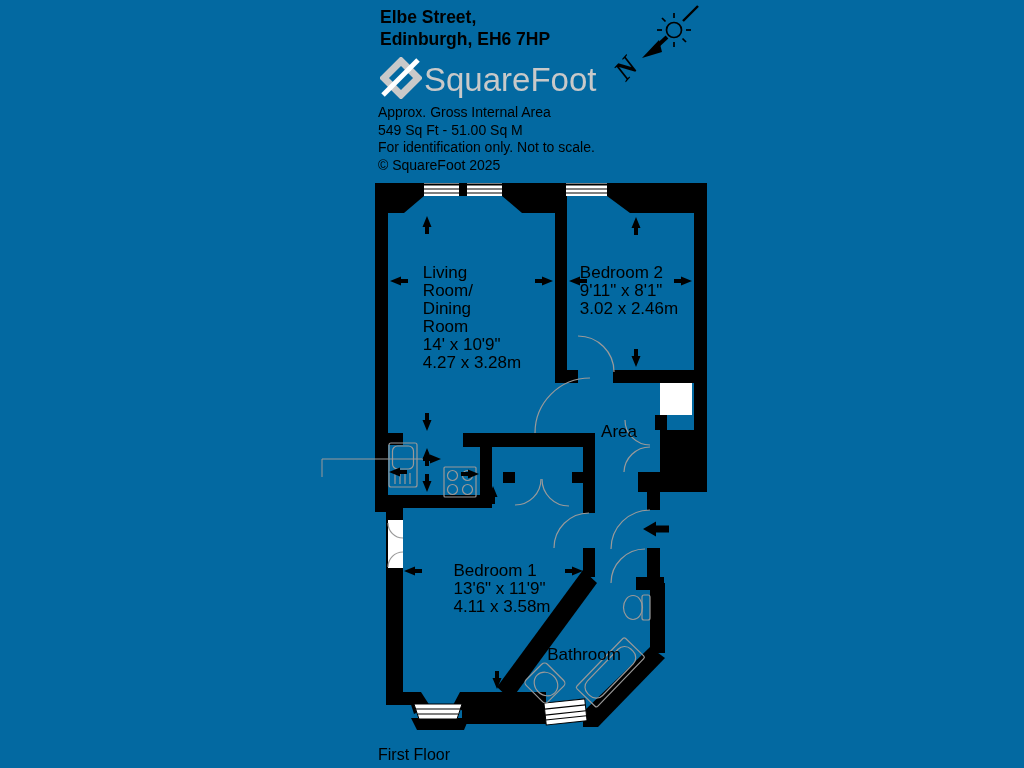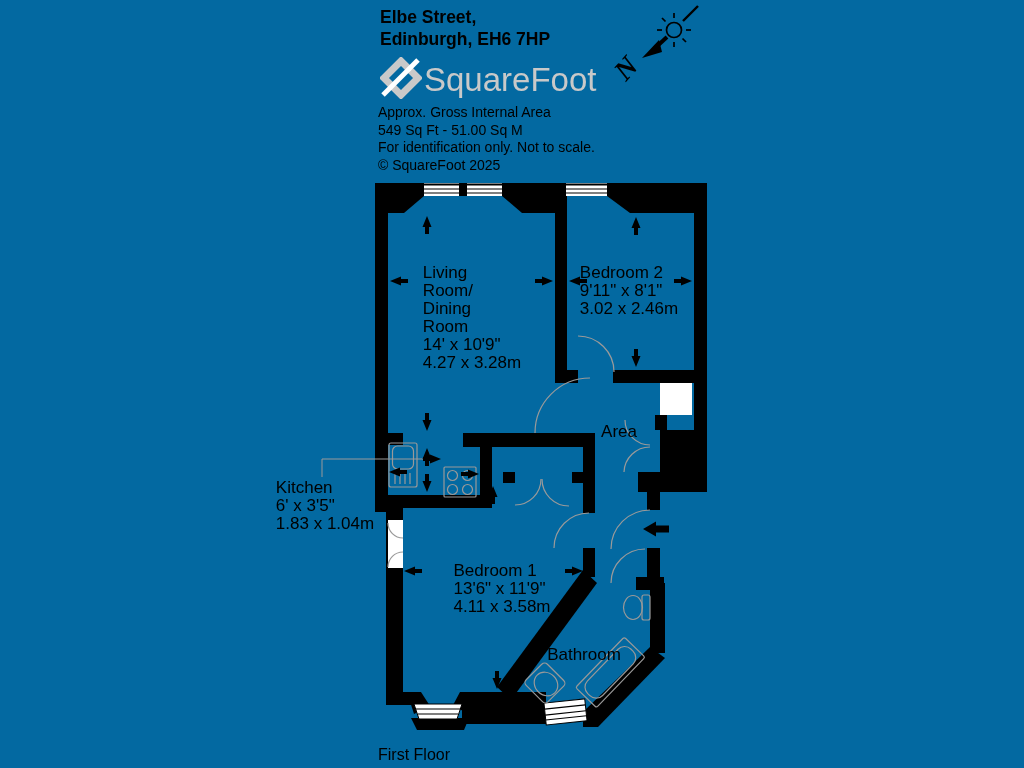--- a/index.html
+++ b/index.html
@@ -204,22 +204,19 @@
   <div class="room-label rl-living">Living
 Room/
 Dining
 Room
 14' x 10'9"
 4.27 x 3.28m</div>
   <div class="room-label rl-bed2">Bedroom 2
 9'11" x 8'1"
 3.02 x 2.46m</div>
   <div class="room-label rl-hall">Area</div>
-  <div class="room-label rl-kitchen">Kitchen
-6' x 3'5"
-1.83 x 1.04m</div>
   <div class="room-label rl-bed1">Bedroom 1
 13'6" x 11'9"
 4.11 x 3.58m</div>
   <div class="room-label rl-bath">Bathroom</div>
 
   <div class="abs floor-label">First Floor</div>
 </div>
 
 </body></html>

